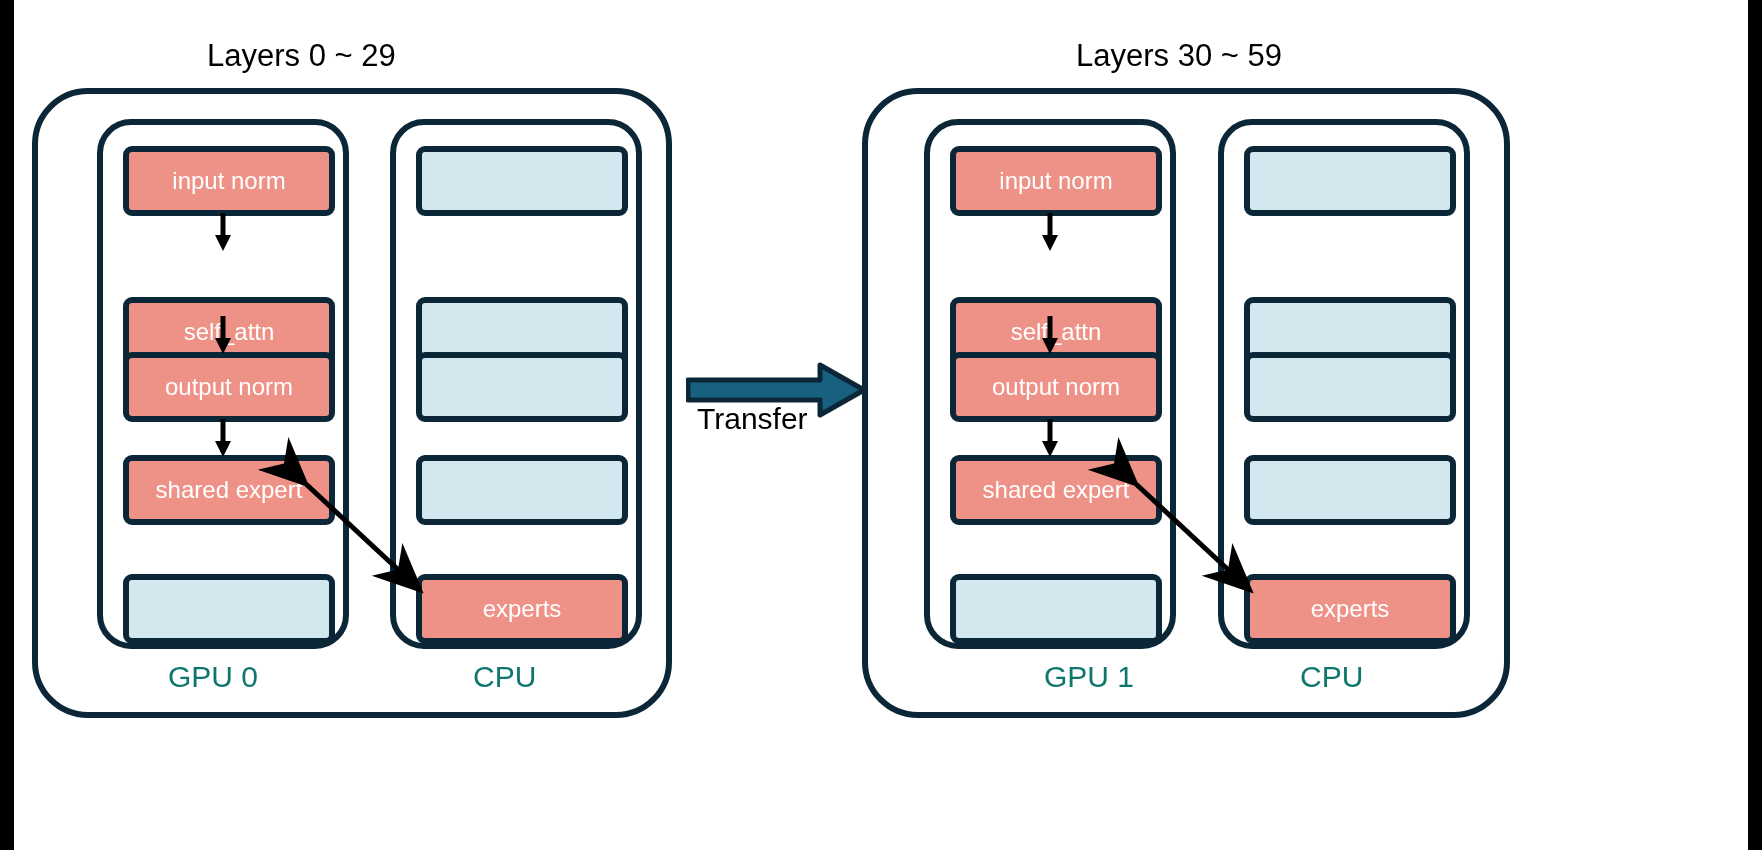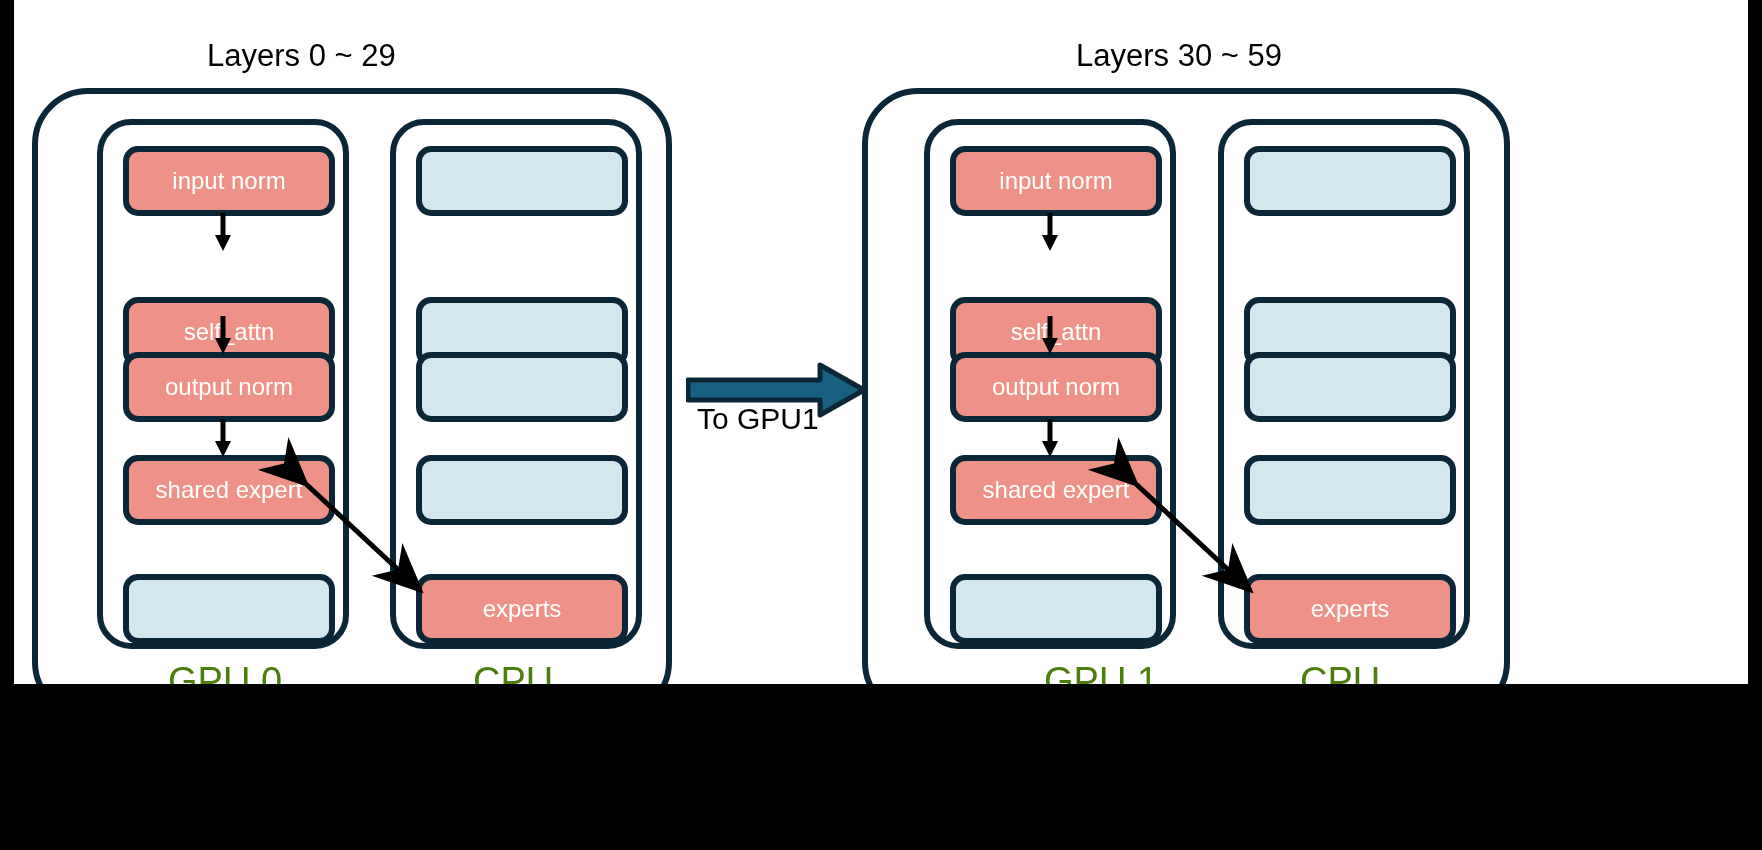--- a/index.html
+++ b/index.html
@@ -3,21 +3,21 @@
 <meta charset="utf-8">
 <style>
   html, body {
     margin: 0;
     padding: 0;
     background: #000000;
   }
   #stage {
     position: relative;
     width: 1762px;
-    height: 684px;
+    height: 850px;
     background: #ffffff;
     overflow: hidden;
     font-family: "Liberation Sans", sans-serif;
   }
   
   .letterbox {
     position: absolute;
     top: 0;
     height: 850px;
     width: 14px;
@@ -62,21 +62,21 @@
   .col-gpu-right { left: 56px;  top: 25px; width: 252px; height: 530px; }
   .col-cpu-right { left: 350px; top: 25px; width: 252px; height: 530px; }
 
   
   .block {
     position: absolute;
     left: 20px;
     width: 212px;
     height: 70px;
     border: 6px solid #0b2637;
-    border-radius: 15px;
+    border-radius: 9px;
     box-sizing: border-box;
     display: flex;
     align-items: center;
     justify-content: center;
     font-size: 24px;
     color: #ffffff;
     white-space: nowrap;
   }
   .block.salmon { background: #ee9288; }
   .block.blue   { background: #d3e8ee; }
@@ -96,22 +96,22 @@
     height: 40px;
     overflow: visible;
   }
   .vconn.c0 { top: 88px; }
   .vconn.c1 { top: 191px; }
   .vconn.c2 { top: 294px; }
 
   
   .bottom-label {
     position: absolute;
-    font-size: 38px;
-    color: #4d7c0f;
+    font-size: 30px;
+    color: #0f766e;
     white-space: nowrap;
     line-height: 1;
   }
 
   
   .diag-arrow {
     position: absolute;
     pointer-events: none;
     overflow: visible;
   }
@@ -194,21 +194,21 @@
         <polygon points="10,5.5 0,1 3,5.5 0,10" fill="#000"></polygon>
       </marker>
     </defs>
     <line x1="16" y1="14" x2="130" y2="120" stroke="#000" stroke-width="5" marker-start="url(#ah-l-start)" marker-end="url(#ah-l-end)"></line>
   </svg>
 
   <svg id="transfer-arrow" viewBox="0 0 180 60">
     <polygon points="2,20 134,20 134,5 178,30 134,55 134,40 2,40" fill="#18607f" stroke="#0b2637" stroke-width="5" stroke-linejoin="round"></polygon>
   </svg>
   <div id="transfer-label">
-    <div>To GPU1</div>
+    <div>Transfer</div>
   </div>
 
   <div class="panel-title" id="title-right">Layers 30 ~ 59</div>
 
   <div class="device" id="device-right">
 
     <div class="column col-gpu-right">
       <div class="block salmon slot0">input norm</div>
       <div class="block salmon slot1">self_attn</div>
       <div class="block salmon slot2">output norm</div>

